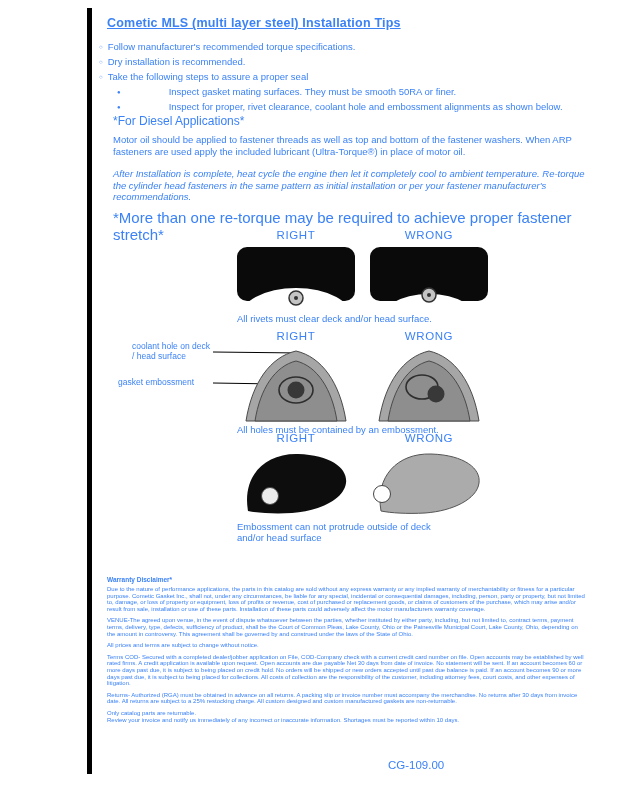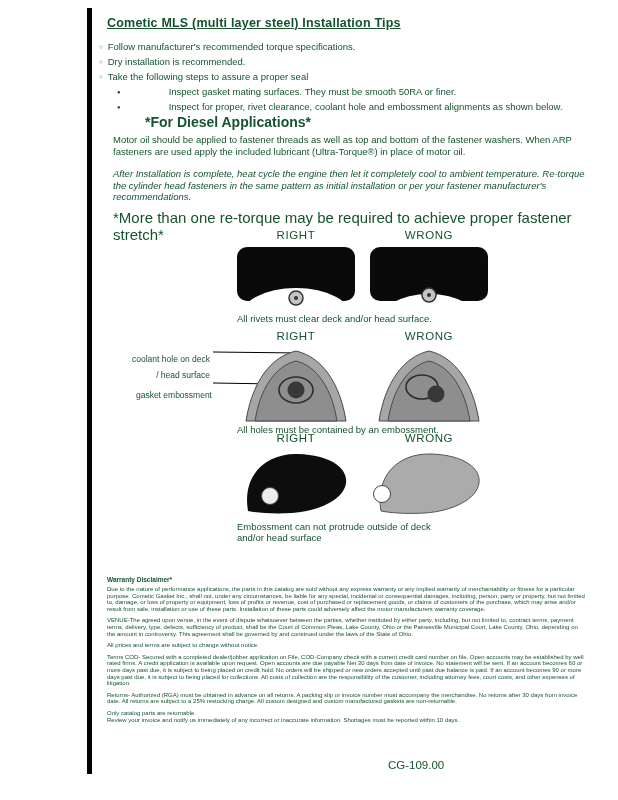--- a/index.html
+++ b/index.html
@@ -1,43 +1,43 @@
 <!DOCTYPE html>
 <html><head>
 <meta charset="utf-8">
 <style>
   html,body { margin:0; padding:0; background:#ffffff; }
   .page {
     position:relative; width:618px; height:800px; background:#ffffff;
-    font-family:"Liberation Sans", sans-serif; color:#14532d; overflow:hidden;
+    font-family:"Liberation Sans", sans-serif; color:#3b82f6; overflow:hidden;
   }
   .edge-rule { position:absolute; left:87px; top:8px; width:5px; height:766px; background:#000; }
 
   .title {
     position:absolute; left:107px; top:16px; font-size:12.5px; font-weight:bold;
     text-decoration:underline; letter-spacing:0.2px;
   }
 
   .bullets { position:absolute; left:99px; top:40px; font-size:9.5px; line-height:13px; }
   .b1, .b2 { display:flex; align-items:baseline; }
   .b1 .mark::before { content:"○"; font-size:6px; margin-right:5px; position:relative; top:-1px; }
   .b2 { padding-left:18px;gap:43px; }
   .b2 .mark::before { content:"●"; font-size:6px; margin-right:5px; position:relative; top:-1px; }
 
-  .diesel-h { position:absolute; left:113px; top:114px; font-size:14px; font-weight:bold;margin-left:32px; }
+  .diesel-h { position:absolute; left:113px; top:114px; font-size:12px; font-weight:normal; }
   .body-p  { position:absolute; left:113px; width:474px; font-size:9.5px; line-height:11.5px; }
   .p1 { top:134px; }
   .p2 { top:168px;font-style:italic; }
   .note { position:absolute; left:113px; top:209px; font-size:15px; }
 
   .col-label { position:absolute; width:120px; text-align:center; font-size:11.5px; letter-spacing:0.6px; }
   .fig { position:absolute; }
   .caption { position:absolute; left:237px; font-size:9.5px; line-height:11px; }
 
-  .callout { position:absolute; text-align:right; font-size:8.5px; line-height:16px;margin-top:10px; }
+  .callout { position:absolute; font-size:8.5px; line-height:10px; }
   .callout-1 { left:132px; top:341px; width:78px; }
   .callout-2 { left:118px; top:377px; width:94px; }
   .callout-lines { position:absolute; left:213px; top:344px; pointer-events:none; }
 
   .legal-h { position:absolute; left:107px; top:576px; font-size:6.5px; font-weight:bold; }
   .legal {
     position:absolute; left:107px; top:586px; width:478px;
     font-size:6px; line-height:6.6px;
   }
   .legal p { margin:0 0 5px 0; }

